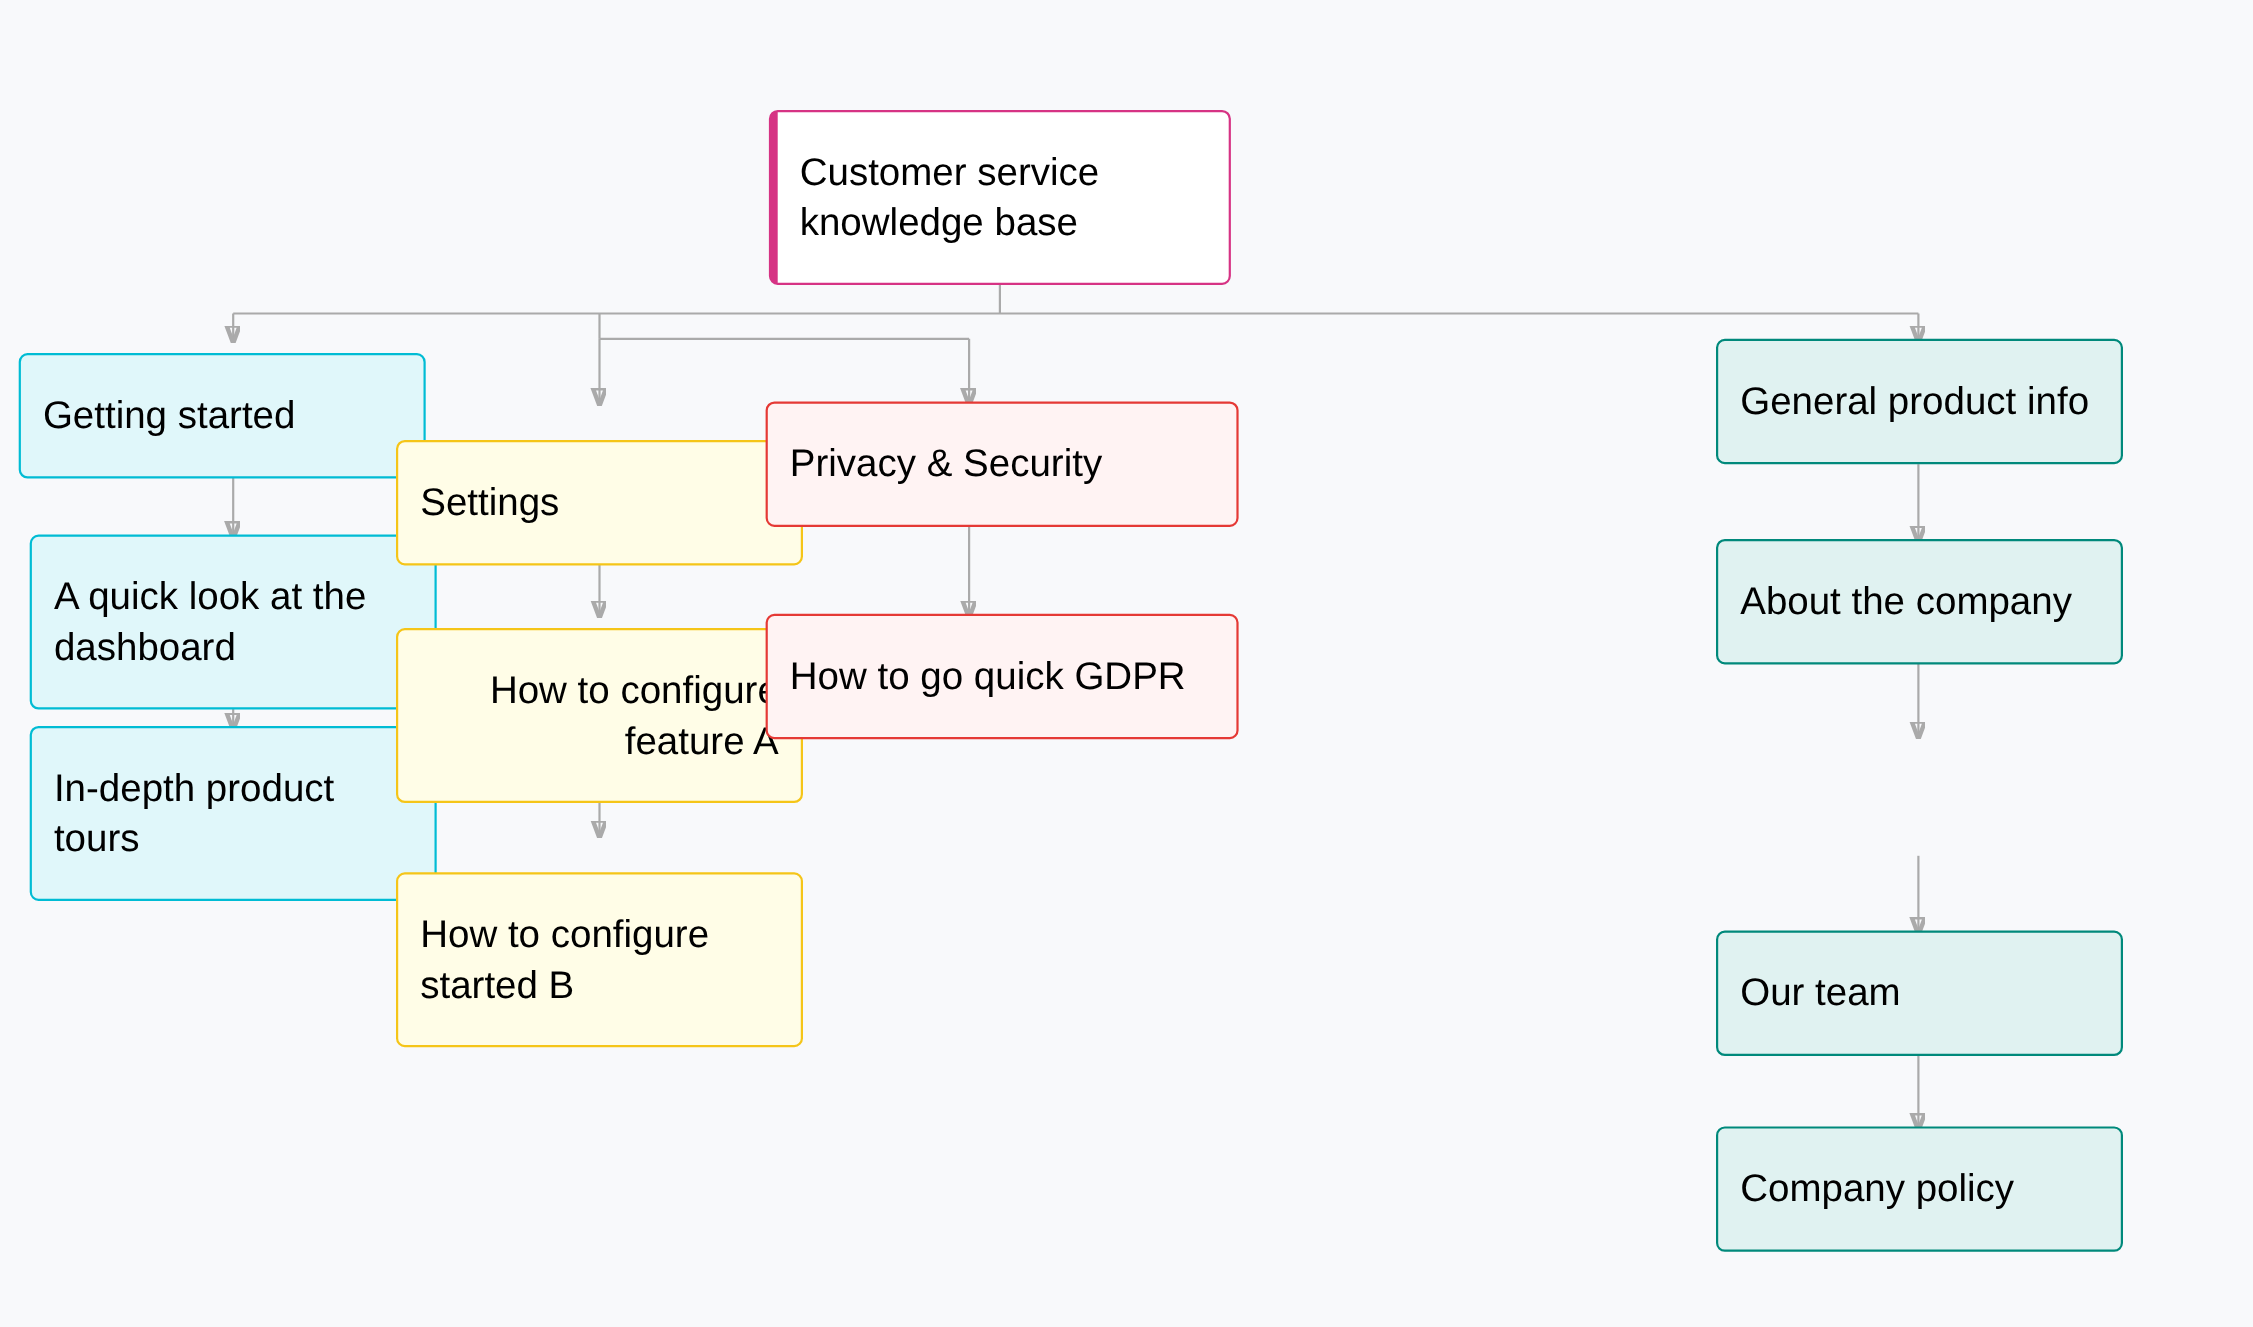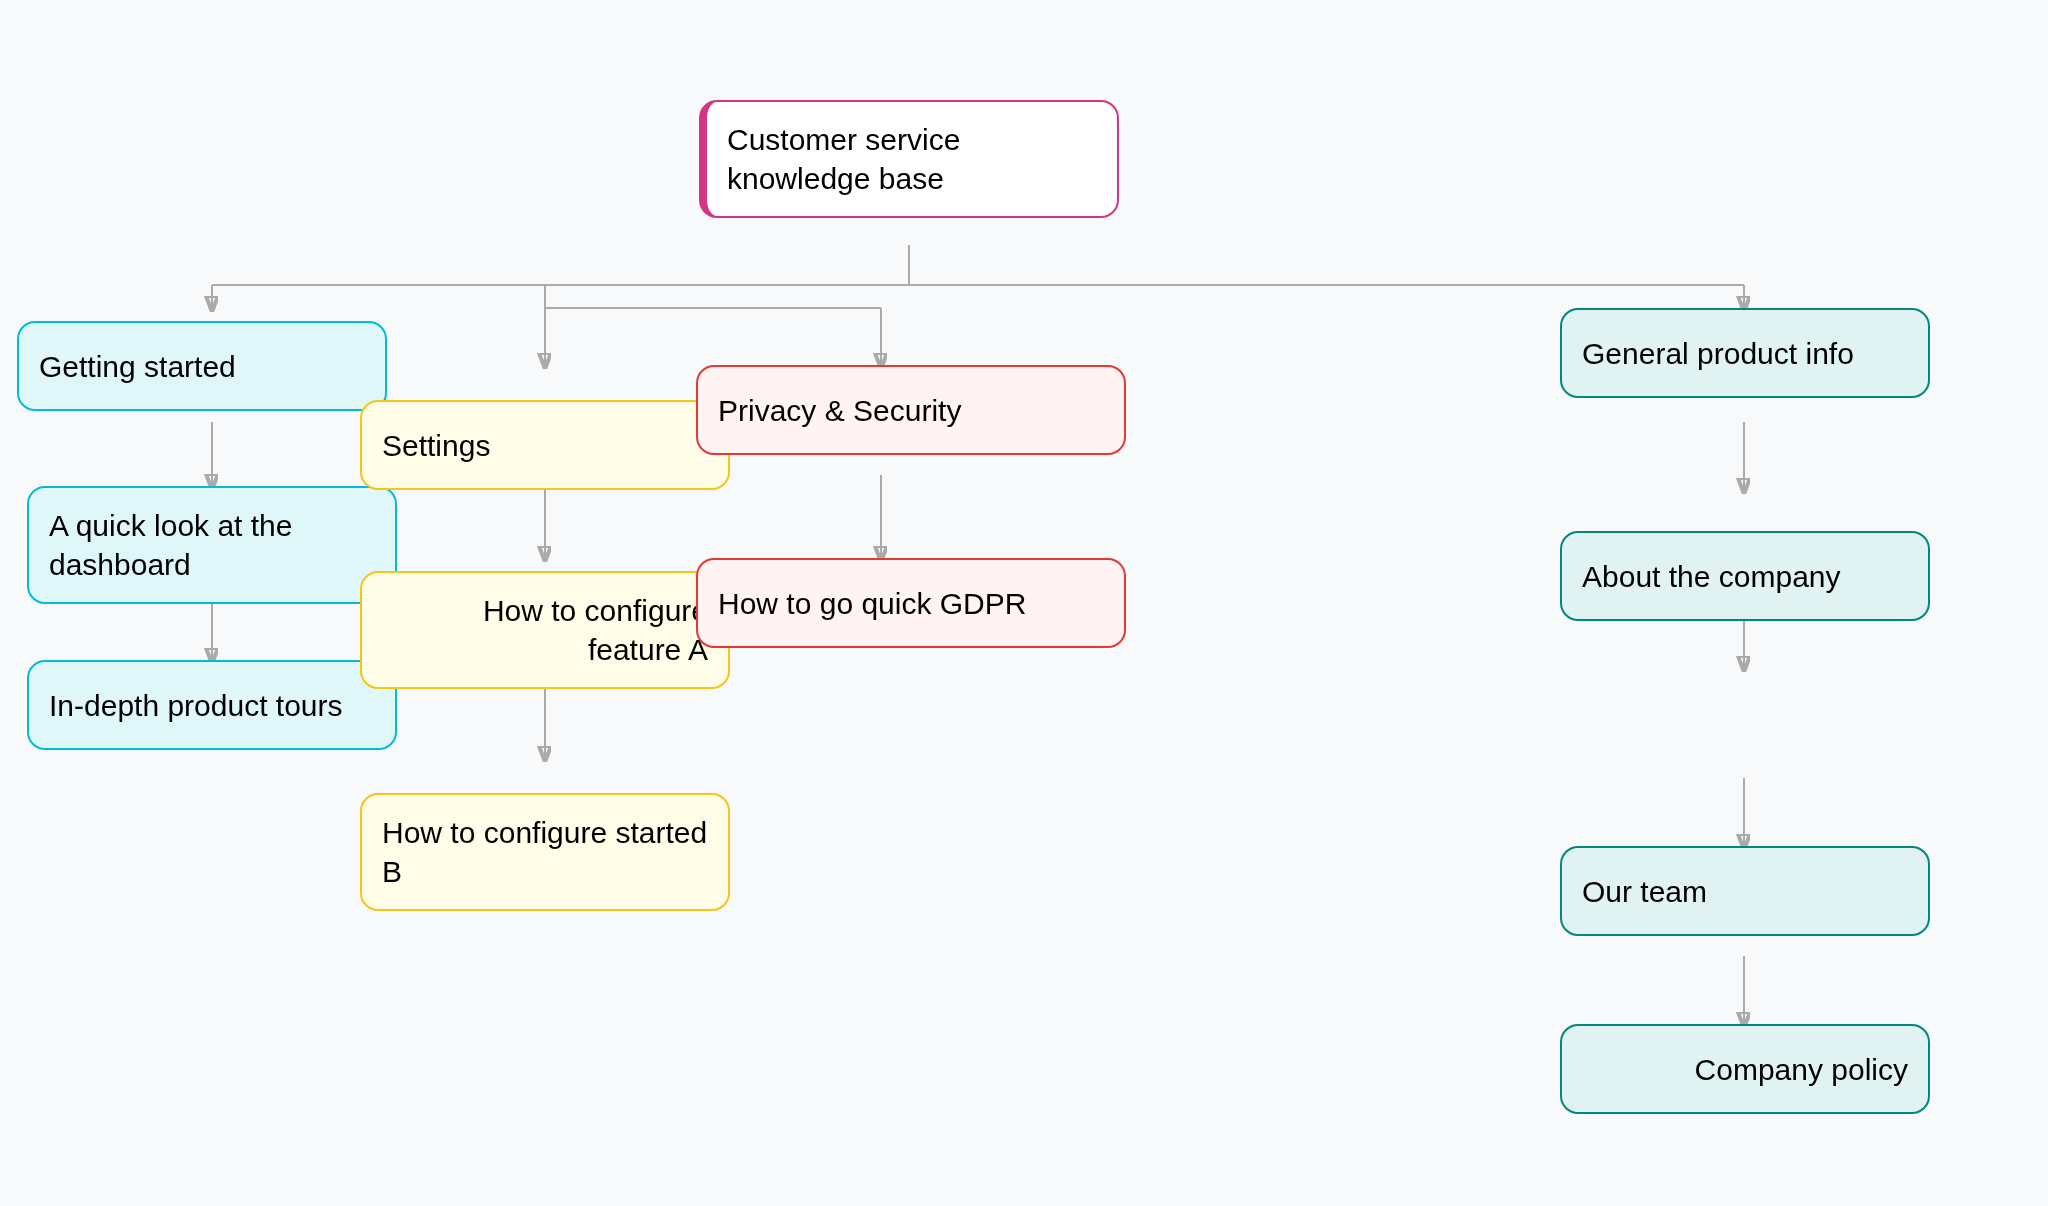--- a/index.html
+++ b/index.html
@@ -11,23 +11,23 @@
       overflow: hidden;
       position: relative;
     }
     .diagram {
       width: 100%;
       height: 100%;
       position: relative;
     }
     .node {
       position: absolute;
-      border-radius: 18px;
-      padding: 18px 20px;
-      font-size: 30px;
+      border-radius: 8px;
+      padding: 32px 20px;
+      font-size: 35px;
       line-height: 1.3;
       background: white;
       display: flex;
       align-items: center;
     }
     
     .node-root {
       border-left: 8px solid #d63384;
       border-top: 2px solid #d63384;
       border-right: 2px solid #d63384;
@@ -159,25 +159,25 @@
   </div>
 
   <div class="node node-red" style="left: 696px; top: 558px;">
     <span>How to go quick GDPR</span>
   </div>
 
   <div class="node node-teal" style="left: 1560px; top: 308px;">
     <span>General product info</span>
   </div>
 
-  <div class="node node-teal" style="left: 1560px; top: 490px; margin-top: 41px;">
+  <div class="node node-teal" style="left: 1560px; top: 490px;">
     <span>About the company</span>
   </div>
 
 
   <div class="node node-teal" style="left: 1560px; top: 846px;">
     <span>Our team</span>
   </div>
 
-  <div class="node node-teal" style="left: 1560px; top: 1024px; justify-content: flex-end;">
+  <div class="node node-teal" style="left: 1560px; top: 1024px;">
     <span>Company policy</span>
   </div>
 </div>
 
 </body></html>

